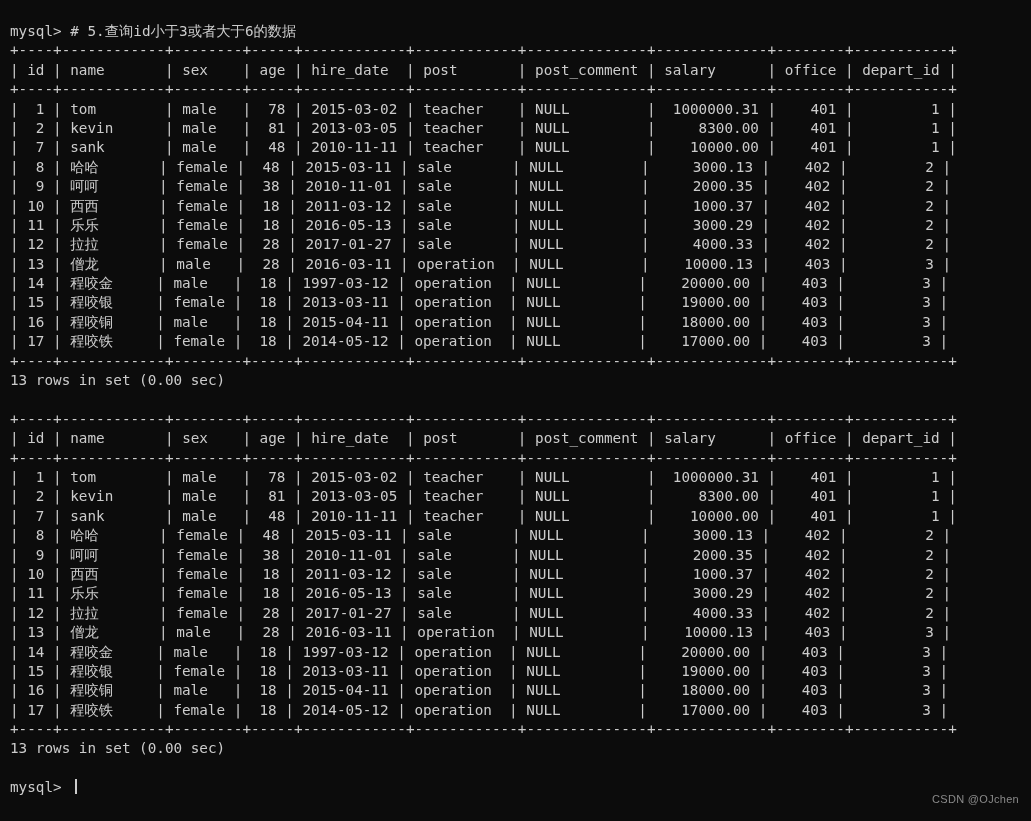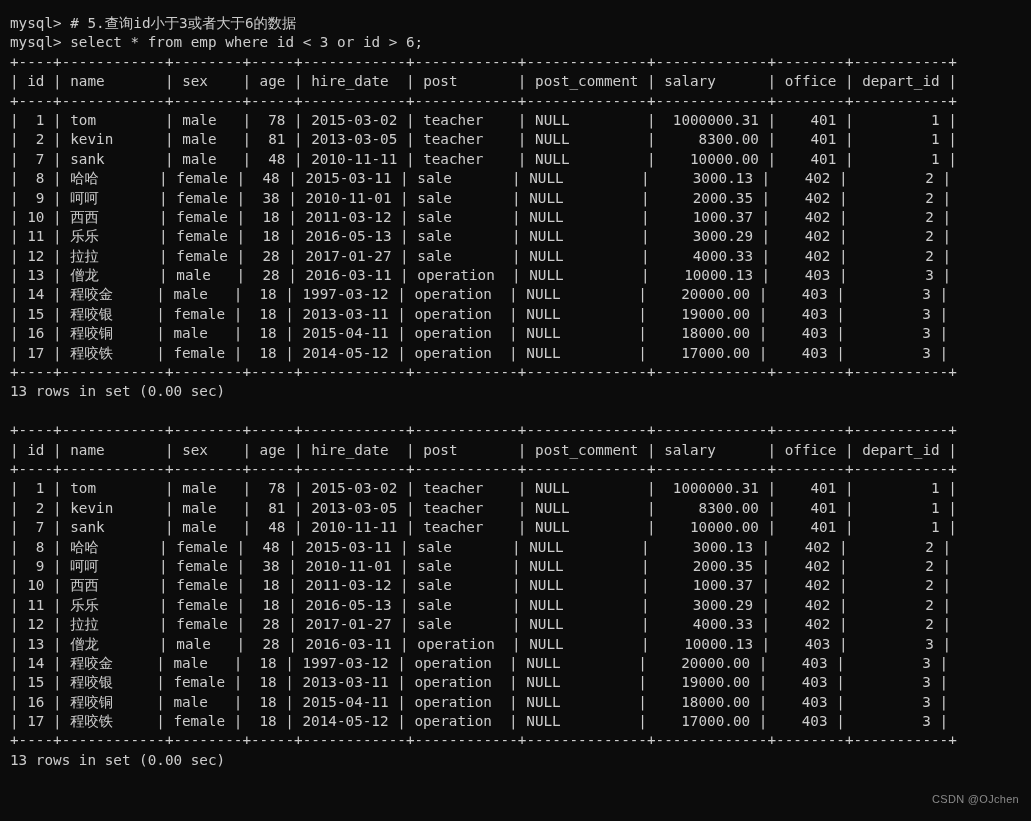--- a/index.html
+++ b/index.html
@@ -11,21 +11,21 @@
     width: 1031px;
     height: 821px;
     overflow: hidden;
     font-family: "DejaVu Sans Mono", "Liberation Mono", monospace;
   }
   #terminal {
     position: relative;
     width: 1031px;
     height: 821px;
     background: #0c0c0c;
-    padding: 14px 0 0 10px;
+    padding: 22px 0 0 10px;
     box-sizing: border-box;
   }
   .line {
     font-family: "DejaVu Sans Mono", "Liberation Mono", monospace;
     font-size: 14.3px;
     line-height: 19.4px;
     height: 19.4px;
     color: #cccccc;
     white-space: pre;
     letter-spacing: 0px;
@@ -53,21 +53,20 @@
     letter-spacing: 0.3px;
     white-space: pre;
   }
 </style>
 </head>
 <body>
 
 <div id="terminal">
   <div id="output">
       <div class="line">mysql&gt; # 5.查询id小于3或者大于6的数据</div>
-      <div class="line">mysql&gt; select * from emp where id &lt; 3 or id &gt; 6;</div>
       <div class="line">+----+------------+--------+-----+------------+------------+--------------+-------------+--------+-----------+</div>
       <div class="line">| id | name       | sex    | age | hire_date  | post       | post_comment | salary      | office | depart_id |</div>
       <div class="line">+----+------------+--------+-----+------------+------------+--------------+-------------+--------+-----------+</div>
       <div class="line">|  1 | tom        | male   |  78 | 2015-03-02 | teacher    | NULL         |  1000000.31 |    401 |         1 |</div>
       <div class="line">|  2 | kevin      | male   |  81 | 2013-03-05 | teacher    | NULL         |     8300.00 |    401 |         1 |</div>
       <div class="line">|  7 | sank       | male   |  48 | 2010-11-11 | teacher    | NULL         |    10000.00 |    401 |         1 |</div>
       <div class="line">|  8 | 哈哈       | female |  48 | 2015-03-11 | sale       | NULL         |     3000.13 |    402 |         2 |</div>
       <div class="line">|  9 | 呵呵       | female |  38 | 2010-11-01 | sale       | NULL         |     2000.35 |    402 |         2 |</div>
       <div class="line">| 10 | 西西       | female |  18 | 2011-03-12 | sale       | NULL         |     1000.37 |    402 |         2 |</div>
       <div class="line">| 11 | 乐乐       | female |  18 | 2016-05-13 | sale       | NULL         |     3000.29 |    402 |         2 |</div>
@@ -92,15 +91,16 @@
       <div class="line">| 11 | 乐乐       | female |  18 | 2016-05-13 | sale       | NULL         |     3000.29 |    402 |         2 |</div>
       <div class="line">| 12 | 拉拉       | female |  28 | 2017-01-27 | sale       | NULL         |     4000.33 |    402 |         2 |</div>
       <div class="line">| 13 | 僧龙       | male   |  28 | 2016-03-11 | operation  | NULL         |    10000.13 |    403 |         3 |</div>
       <div class="line">| 14 | 程咬金     | male   |  18 | 1997-03-12 | operation  | NULL         |    20000.00 |    403 |         3 |</div>
       <div class="line">| 15 | 程咬银     | female |  18 | 2013-03-11 | operation  | NULL         |    19000.00 |    403 |         3 |</div>
       <div class="line">| 16 | 程咬铜     | male   |  18 | 2015-04-11 | operation  | NULL         |    18000.00 |    403 |         3 |</div>
       <div class="line">| 17 | 程咬铁     | female |  18 | 2014-05-12 | operation  | NULL         |    17000.00 |    403 |         3 |</div>
       <div class="line">+----+------------+--------+-----+------------+------------+--------------+-------------+--------+-----------+</div>
       <div class="line">13 rows in set (0.00 sec)</div>
       <div class="line blank">&nbsp;</div>
+      <div class="line">mysql&gt; <span class="cursor"></span></div>
     </div>
   <div id="watermark">CSDN @OJchen</div>
 </div>
 
 </body></html>

